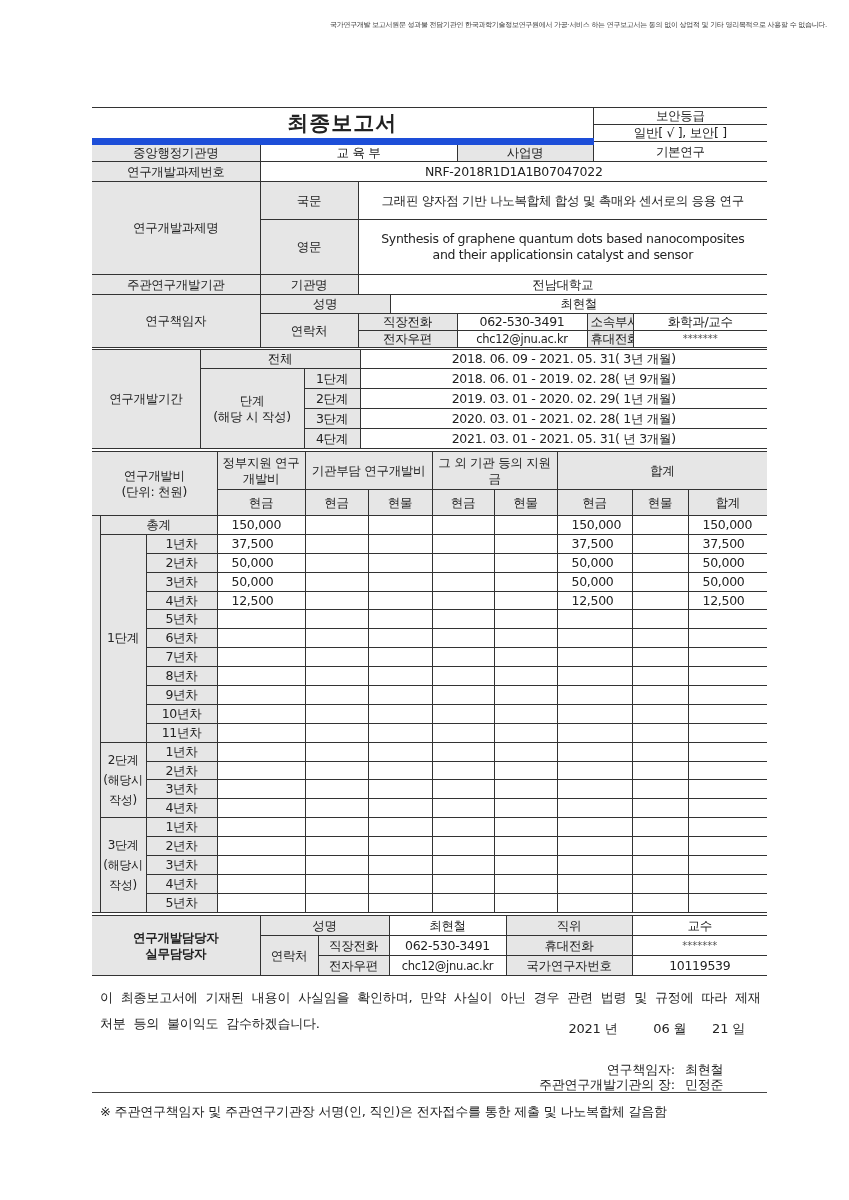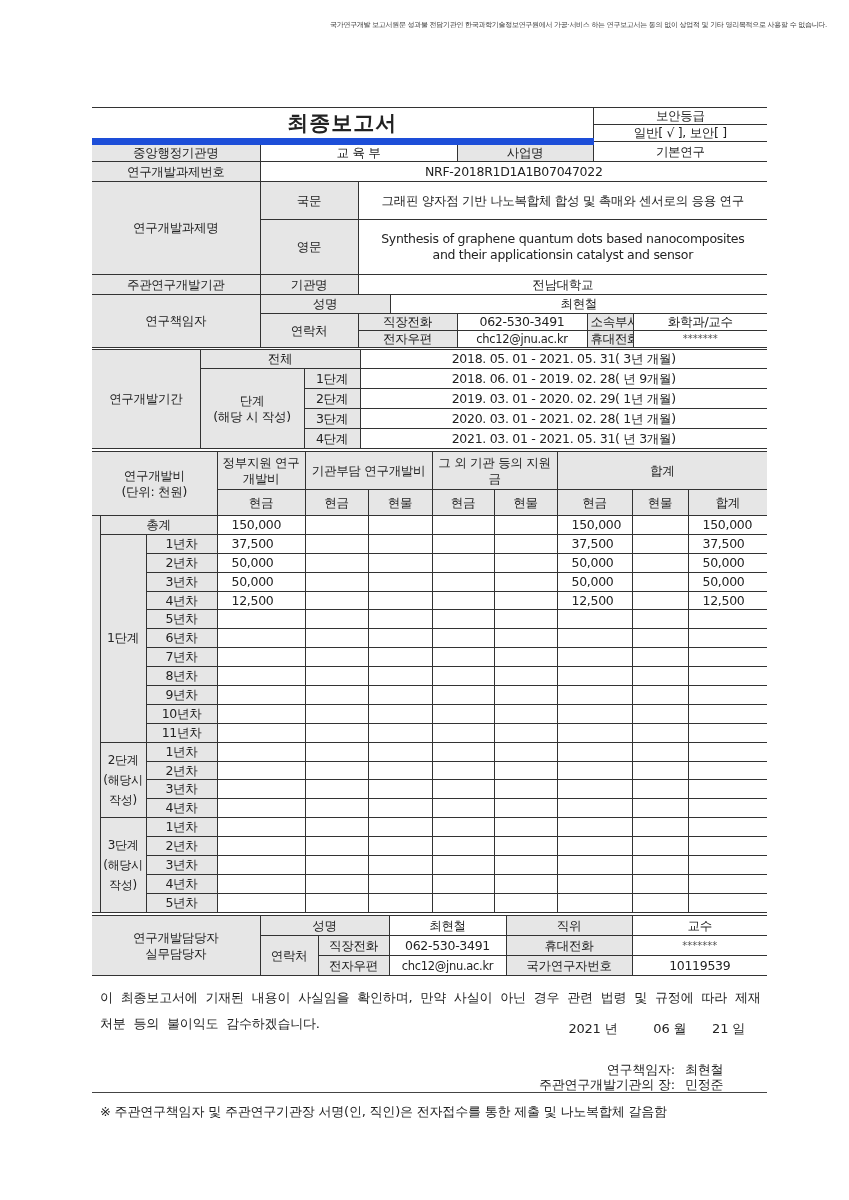--- a/index.html
+++ b/index.html
@@ -111,21 +111,21 @@
   <colgroup>
     <col style="width:108px">
       <col style="width:104px">
       <col style="width:56px">
       <col style="width:407px">
   </colgroup>
   <tbody>
       <tr style="height:19px">
     <td rowspan="5" class="g noleft topline">연구개발기간</td>
     <td colspan="2" class="g topline">전체</td>
-    <td class="noright topline">2018. 05. 01 - 2021. 05. 31( 3년  개월)</td>
+    <td class="noright topline">2018. 06. 09 - 2021. 05. 31( 3년  개월)</td>
   </tr>
   <tr style="height:20px">
     <td rowspan="4" class="g wrap">
       <span>단계</span><br>
       <span>(해당 시 작성)</span>
     </td>
     <td class="g">1단계</td>
     <td class="noright">2018. 06. 01 - 2019. 02. 28(  년 9개월)</td>
   </tr>
   <tr style="height:20px">
@@ -450,21 +450,21 @@
   <colgroup>
     <col style="width:168px">
       <col style="width:58px">
       <col style="width:71px">
       <col style="width:117px">
     <col style="width:126px">
       <col style="width:135px">
   </colgroup>
   <tbody>
       <tr style="height:20px">
-    <td rowspan="3" class="g noleft topline wrap" style="border-bottom:1.5px solid #333;">
+    <td rowspan="3" class="g noleft topline wrap" style="border-bottom:1.5px solid #333;font-weight:bold;">
       <span>연구개발담당자</span><br>
       <span>실무담당자</span>
     </td>
     <td colspan="2" class="g topline">성명</td>
     <td class="topline">최현철</td>
     <td class="g topline">직위</td>
     <td class="topline noright">교수</td>
   </tr>
   <tr style="height:20px">
     <td rowspan="2" class="g" style="border-bottom:1.5px solid #333;">연락처</td>

